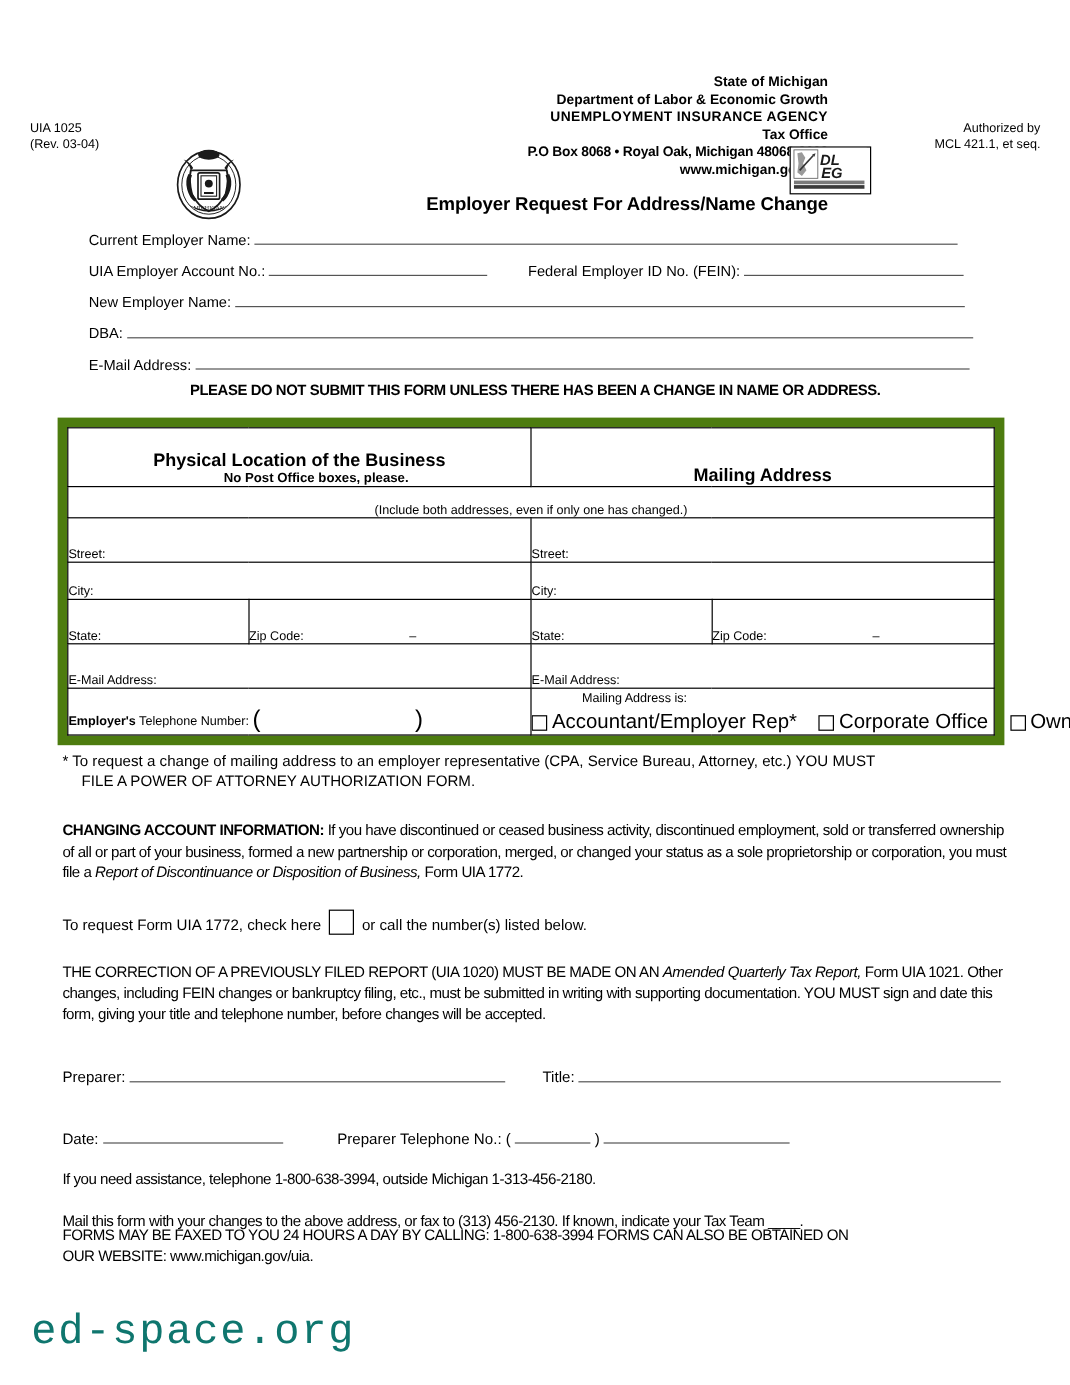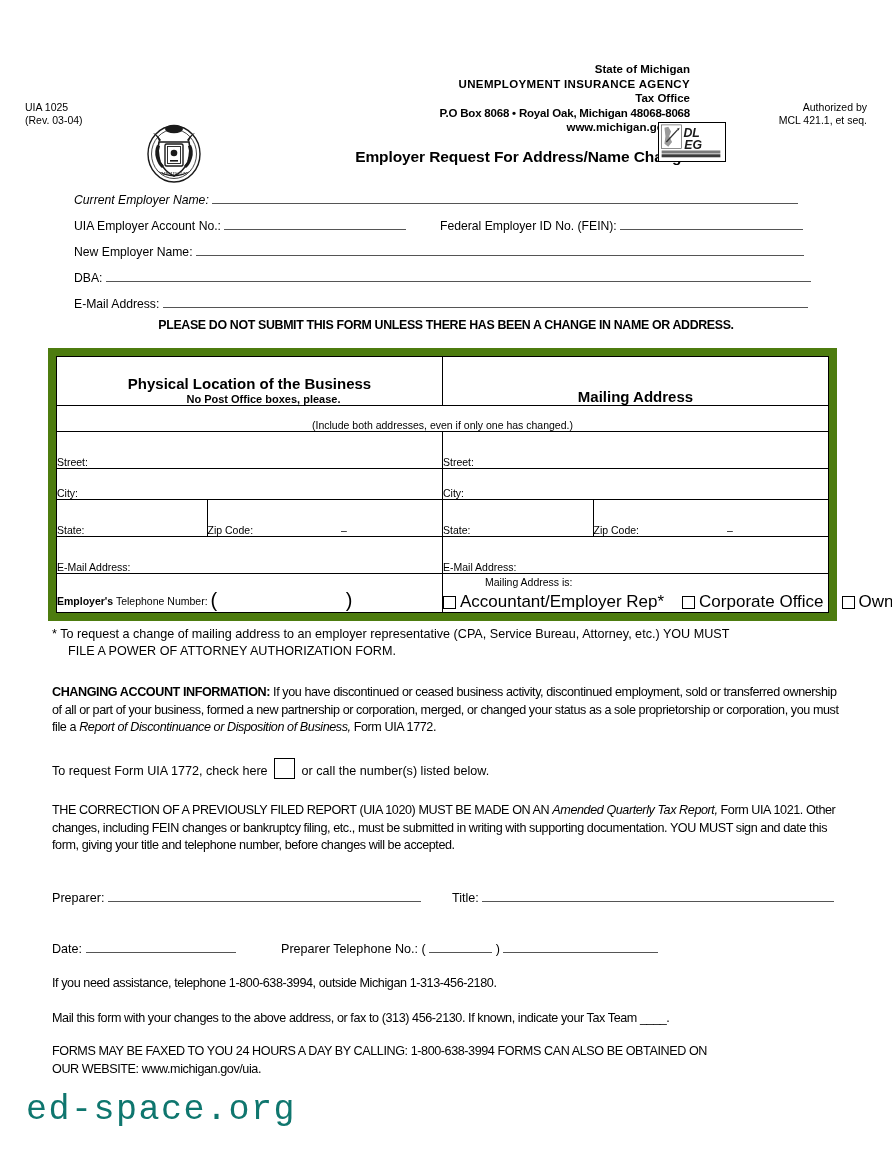--- a/index.html
+++ b/index.html
@@ -257,20 +257,21 @@
           <path d="M14 27 q-3 6 -1 13 q2 7 6 10 l2-2 q-4-4 -5-9 q-1-6 1-11 Z"></path>
           <path d="M48 27 q3 6 1 13 q-2 7 -6 10 l-2-2 q4-4 5-9 q1-6 -1-11 Z"></path>
           <path d="M13 52 q18 10 36 0 q-18 13 -36 0 Z"></path>
           <text x="31" y="57" font-size="5" text-anchor="middle" fill="#1a1a1a" font-family="serif">MICHIGAN</text>
         </g>
       </svg>
     </div>
 
     <div class="hdr-center">
       <div class="l1">State of Michigan</div>
+      <div class="l1">Department of  Labor  &amp;  Economic  Growth</div>
       <div class="l2">UNEMPLOYMENT INSURANCE AGENCY</div>
       <div class="l1">Tax  Office</div>
       <div class="l3">P.O Box 8068 • Royal Oak, Michigan 48068-8068</div>
       <div class="l1">www.michigan.gov/uia</div>
       <div class="title">Employer Request For Address/Name Change</div>
     </div>
 
     <div class="dleg">
       <svg viewBox="0 0 66 38" width="64" height="36" aria-hidden="true">
         <rect x="0" y="0" width="66" height="38" fill="#ffffff"></rect>
@@ -283,21 +284,21 @@
           <text x="26" y="27" font-size="13" font-style="italic">EG</text>
         </g>
         <rect x="2" y="29" width="62" height="3.2" fill="#7a7a7a"></rect>
         <rect x="2" y="33" width="62" height="3.2" fill="#3a3a3a"></rect>
       </svg>
     </div>
   </div>
 
   <div class="fields">
 
-    <div class="frow" style="left:74px; top:4px;font-style:italic;">
+    <div class="frow" style="left:74px; top:4px;">
       <span class="flabel">Current  Employer  Name:</span>
       <span class="fline" style="width:586px;"></span>
     </div>
 
     <div class="frow" style="left:74px; top:30px;">
       <span class="flabel">UIA Employer Account No.:</span>
       <span class="fline" style="width:182px;"></span>
     </div>
 
     <div class="frow" style="left:440px; top:30px;">
@@ -459,20 +460,20 @@
   </div>
 
   <div class="bodytext" style="top:975px;">
     <p class="para tight">If you need assistance, telephone 1-800-638-3994, outside Michigan 1-313-456-2180.</p>
   </div>
 
   <div class="bodytext" style="top:1010px;">
     <p class="para tight">Mail this form with your changes to the above address, or fax to (313) 456-2130. If known, indicate your Tax Team ____.</p>
   </div>
 
-  <div class="bodytext" style="top:1043px;">
+  <div class="bodytext" style="top:1021px;">
     <p class="para tight">FORMS MAY BE FAXED TO YOU 24 HOURS A DAY BY CALLING: 1-800-638-3994 FORMS CAN ALSO BE OBTAINED ON</p>
     <p class="para tight">OUR WEBSITE: www.michigan.gov/uia.</p>
   </div>
 
   <div class="watermark">ed-space.org</div>
 
 </div>
 
 </body></html>

